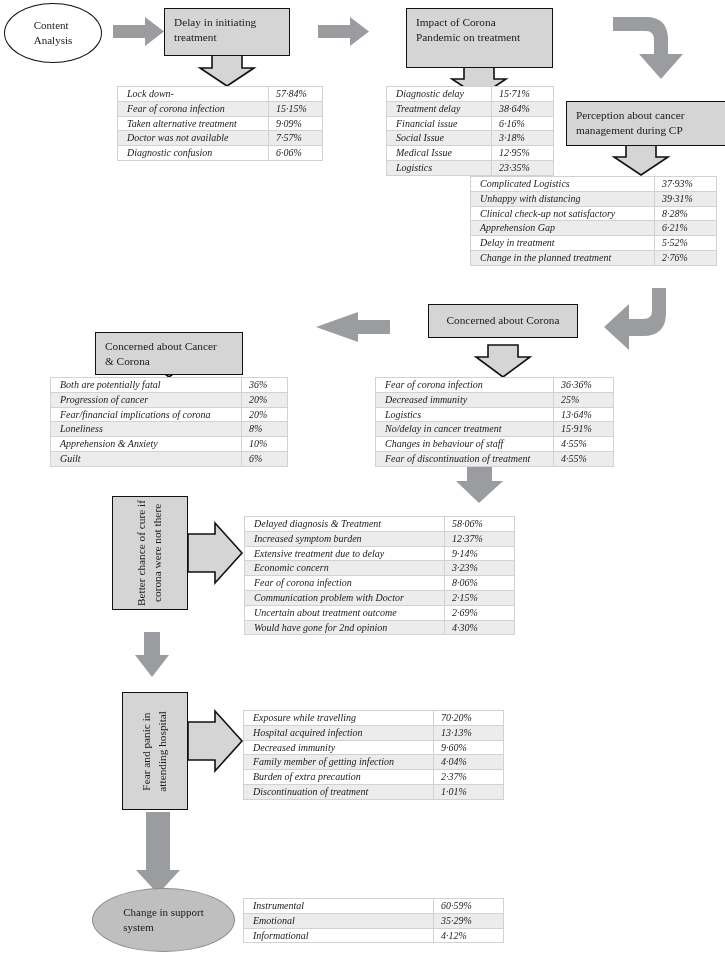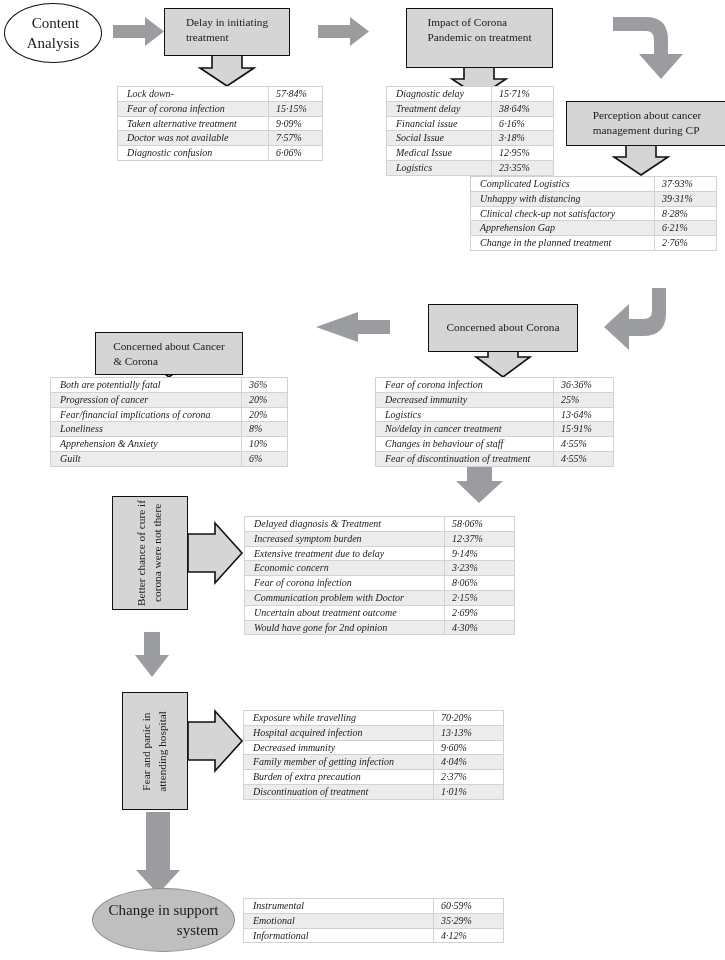--- a/index.html
+++ b/index.html
@@ -6,33 +6,33 @@
   body{width:725px;height:960px;position:relative;font-family:"Liberation Serif",serif;color:#1a1a1a;}
   #canvas{position:absolute;left:0;top:0;width:725px;height:960px;overflow:hidden;}
 
   
   .abs{position:absolute;box-sizing:border-box;}
 
   
   .node{
     background:#d5d5d5;
     border:1.6px solid #111;
-    display:flex;align-items:flex-start;justify-content:center;
+    display:flex;align-items:flex-start;justify-content:flex-start;
     padding:6px 9px;
     font-size:11.3px;line-height:1.33;
     box-sizing:border-box;
   }
   .node .nlabel{white-space:pre-line;}
 
   
   .ellipse{
     border-radius:50%;
     display:flex;align-items:center;justify-content:center;
-    box-sizing:border-box;text-align:right;
-    font-size:15px;line-height:1.35;
+    box-sizing:border-box;text-align:left;
+    font-size:11px;line-height:1.35;
   }
   .ellipse.plain{background:#fff;border:1.1px solid #111;}
   .ellipse.filled{background:#bfbfbf;border:1.1px solid #8d8d8d;}
   .ellipse .elabel{white-space:pre-line;padding:0 14px;}
 
   
   .vnode{
     background:#d5d5d5;border:1.6px solid #111;
     box-sizing:border-box;
     display:flex;align-items:center;justify-content:center;
@@ -119,21 +119,21 @@
   <div class="abs node" style="left:566px;top:101px;width:162px;height:45px;">
     <span class="nlabel">Perception about cancer
 management during CP</span>
   </div>
 
   <div class="abs node" style="left:95px;top:304px;width:148px;height:43px;margin-top:28px;">
     <span class="nlabel">Concerned about Cancer
 &amp; Corona</span>
   </div>
 
-  <div class="abs node" style="left:428px;top:304px;width:150px;height:48px;align-items:center;justify-content:center;">
+  <div class="abs node" style="left:428px;top:304px;width:150px;height:34px;align-items:center;justify-content:center;">
     <span class="nlabel">Concerned about Corona</span>
   </div>
 
   <div class="abs vnode" style="left:112px;top:496px;width:76px;height:114px;">
     <span class="vlabel">Better chance of cure if
 corona were not there</span>
   </div>
 
   <div class="abs vnode" style="left:122px;top:692px;width:66px;height:118px;">
     <span class="vlabel">Fear and panic in
@@ -223,20 +223,24 @@
         </tr>
         <tr>
           <td class="lead">Clinical check-up not satisfactory</td>
           <td class="val">8·28%</td>
         </tr>
         <tr>
           <td class="lead">Apprehension Gap</td>
           <td class="val">6·21%</td>
         </tr>
         <tr>
+          <td class="lead">Delay in treatment</td>
+          <td class="val">5·52%</td>
+        </tr>
+        <tr>
           <td class="lead">Change in the planned treatment</td>
           <td class="val">2·76%</td>
         </tr>
       </tbody>
   </table>
 
   <table class="dt" style="left:50px;top:377px;width:237px;">
     <colgroup>
         <col style="width:191px">
         <col style="width:46px">

